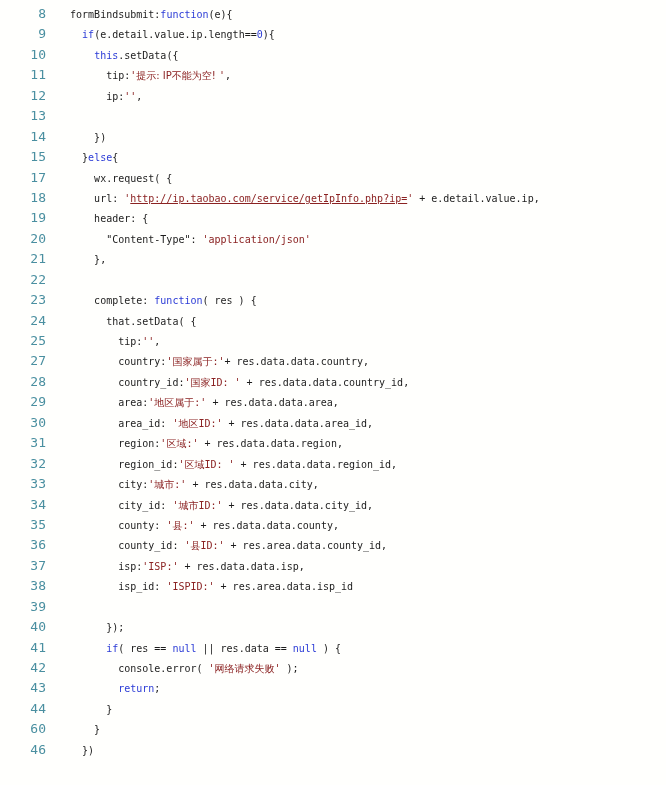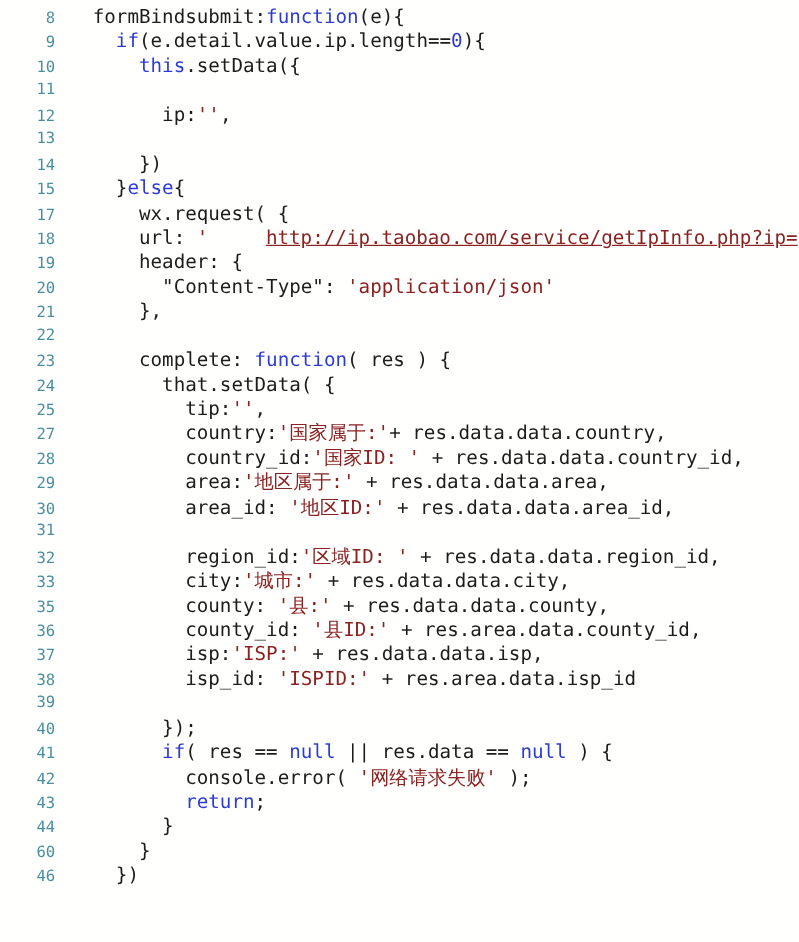--- a/index.html
+++ b/index.html
@@ -35,61 +35,62 @@
     text-align: right;
     padding-right: 0px;
     color: #4a8fa0;
     font-size: 13px;
     font-family: "DejaVu Sans Mono", "Liberation Mono", monospace;
     user-select: none;
     letter-spacing: 0px;
   }
   .line-code {
     padding-left: 12px;
-    font-size: 16px;
+    font-size: 10px;
     color: #1c1c1c;
     font-family: "DejaVu Sans Mono", "Liberation Mono", monospace;
     white-space: pre;
     overflow: hidden;
   }
   .tok-plain   { color: #1c1c1c; }
   .tok-keyword { color: #2b3bd6; }
   .tok-string  { color: #8b2222; }
-  .tok-link    { color: #8b2222; text-decoration: underline; margin-left: 48px; }
+  .tok-link    { color: #8b2222; text-decoration: underline; }
   .tok-cjk     { font-family: "DejaVu Sans", "Liberation Sans", sans-serif; }
 </style>
 </head>
 <body>
 
 <div id="code-viewer">
   <div id="code-lines">
       <div class="code-line"><div class="gutter">8</div><div class="line-code"><span class="tok-plain">  formBindsubmit:</span><span class="tok-keyword">function</span><span class="tok-plain">(e){</span></div></div>
       <div class="code-line"><div class="gutter">9</div><div class="line-code"><span class="tok-plain">    </span><span class="tok-keyword">if</span><span class="tok-plain">(e.detail.value.ip.length==</span><span class="tok-keyword">0</span><span class="tok-plain">){</span></div></div>
       <div class="code-line"><div class="gutter">10</div><div class="line-code"><span class="tok-plain">      </span><span class="tok-keyword">this</span><span class="tok-plain">.setData({</span></div></div>
-      <div class="code-line"><div class="gutter">11</div></div>
+      <div class="code-line"><div class="gutter">11</div><div class="line-code"><span class="tok-plain">        tip:</span><span class="tok-string">'</span><span class="tok-string tok-cjk">提示: IP不能为空! </span><span class="tok-string">'</span><span class="tok-plain">,</span></div></div>
       <div class="code-line"><div class="gutter">12</div><div class="line-code"><span class="tok-plain">        ip:</span><span class="tok-string">''</span><span class="tok-plain">,</span></div></div>
       <div class="code-line"><div class="gutter">13</div><div class="line-code"><span class="tok-plain"></span></div></div>
       <div class="code-line"><div class="gutter">14</div><div class="line-code"><span class="tok-plain">      })</span></div></div>
       <div class="code-line"><div class="gutter">15</div><div class="line-code"><span class="tok-plain">    }</span><span class="tok-keyword">else</span><span class="tok-plain">{</span></div></div>
       <div class="code-line"><div class="gutter">17</div><div class="line-code"><span class="tok-plain">      wx.request( {</span></div></div>
       <div class="code-line"><div class="gutter">18</div><div class="line-code"><span class="tok-plain">      url: </span><span class="tok-string">'</span><span class="tok-link">http://ip.taobao.com/service/getIpInfo.php?ip=</span><span class="tok-string">'</span><span class="tok-plain"> + e.detail.value.ip,</span></div></div>
       <div class="code-line"><div class="gutter">19</div><div class="line-code"><span class="tok-plain">      header: {</span></div></div>
       <div class="code-line"><div class="gutter">20</div><div class="line-code"><span class="tok-plain">        "Content-Type": </span><span class="tok-string">'application/json'</span></div></div>
       <div class="code-line"><div class="gutter">21</div><div class="line-code"><span class="tok-plain">      },</span></div></div>
       <div class="code-line"><div class="gutter">22</div><div class="line-code"><span class="tok-plain"></span></div></div>
       <div class="code-line"><div class="gutter">23</div><div class="line-code"><span class="tok-plain">      complete: </span><span class="tok-keyword">function</span><span class="tok-plain">( res ) {</span></div></div>
       <div class="code-line"><div class="gutter">24</div><div class="line-code"><span class="tok-plain">        that.setData( {</span></div></div>
       <div class="code-line"><div class="gutter">25</div><div class="line-code"><span class="tok-plain">          tip:</span><span class="tok-string">''</span><span class="tok-plain">,</span></div></div>
       <div class="code-line"><div class="gutter">27</div><div class="line-code"><span class="tok-plain">          country:</span><span class="tok-string">'</span><span class="tok-string tok-cjk">国家属于</span><span class="tok-string">:'</span><span class="tok-plain">+ res.data.data.country,</span></div></div>
       <div class="code-line"><div class="gutter">28</div><div class="line-code"><span class="tok-plain">          country_id:</span><span class="tok-string">'</span><span class="tok-string tok-cjk">国家</span><span class="tok-string">ID: '</span><span class="tok-plain"> + res.data.data.country_id,</span></div></div>
       <div class="code-line"><div class="gutter">29</div><div class="line-code"><span class="tok-plain">          area:</span><span class="tok-string">'</span><span class="tok-string tok-cjk">地区属于</span><span class="tok-string">:'</span><span class="tok-plain"> + res.data.data.area,</span></div></div>
       <div class="code-line"><div class="gutter">30</div><div class="line-code"><span class="tok-plain">          area_id: </span><span class="tok-string">'</span><span class="tok-string tok-cjk">地区</span><span class="tok-string">ID:'</span><span class="tok-plain"> + res.data.data.area_id,</span></div></div>
-      <div class="code-line"><div class="gutter">31</div></div>
+      <div class="code-line"><div class="gutter">31</div><div class="line-code"><span class="tok-plain">          region:</span><span class="tok-string">'</span><span class="tok-string tok-cjk">区域</span><span class="tok-string">:'</span><span class="tok-plain"> + res.data.data.region,</span></div></div>
       <div class="code-line"><div class="gutter">32</div><div class="line-code"><span class="tok-plain">          region_id:</span><span class="tok-string">'</span><span class="tok-string tok-cjk">区域</span><span class="tok-string">ID: '</span><span class="tok-plain"> + res.data.data.region_id,</span></div></div>
       <div class="code-line"><div class="gutter">33</div><div class="line-code"><span class="tok-plain">          city:</span><span class="tok-string">'</span><span class="tok-string tok-cjk">城市</span><span class="tok-string">:'</span><span class="tok-plain"> + res.data.data.city,</span></div></div>
+      <div class="code-line"><div class="gutter">34</div><div class="line-code"><span class="tok-plain">          city_id: </span><span class="tok-string">'</span><span class="tok-string tok-cjk">城市</span><span class="tok-string">ID:'</span><span class="tok-plain"> + res.data.data.city_id,</span></div></div>
       <div class="code-line"><div class="gutter">35</div><div class="line-code"><span class="tok-plain">          county: </span><span class="tok-string">'</span><span class="tok-string tok-cjk">县</span><span class="tok-string">:'</span><span class="tok-plain"> + res.data.data.county,</span></div></div>
       <div class="code-line"><div class="gutter">36</div><div class="line-code"><span class="tok-plain">          county_id: </span><span class="tok-string">'</span><span class="tok-string tok-cjk">县</span><span class="tok-string">ID:'</span><span class="tok-plain"> + res.area.data.county_id,</span></div></div>
       <div class="code-line"><div class="gutter">37</div><div class="line-code"><span class="tok-plain">          isp:</span><span class="tok-string">'ISP:'</span><span class="tok-plain"> + res.data.data.isp,</span></div></div>
       <div class="code-line"><div class="gutter">38</div><div class="line-code"><span class="tok-plain">          isp_id: </span><span class="tok-string">'ISPID:'</span><span class="tok-plain"> + res.area.data.isp_id</span></div></div>
       <div class="code-line"><div class="gutter">39</div><div class="line-code"><span class="tok-plain"></span></div></div>
       <div class="code-line"><div class="gutter">40</div><div class="line-code"><span class="tok-plain">        });</span></div></div>
       <div class="code-line"><div class="gutter">41</div><div class="line-code"><span class="tok-plain">        </span><span class="tok-keyword">if</span><span class="tok-plain">( res == </span><span class="tok-keyword">null</span><span class="tok-plain"> || res.data == </span><span class="tok-keyword">null</span><span class="tok-plain"> ) {</span></div></div>
       <div class="code-line"><div class="gutter">42</div><div class="line-code"><span class="tok-plain">          console.error( </span><span class="tok-string">'</span><span class="tok-string tok-cjk">网络请求失败</span><span class="tok-string">'</span><span class="tok-plain"> );</span></div></div>
       <div class="code-line"><div class="gutter">43</div><div class="line-code"><span class="tok-plain">          </span><span class="tok-keyword">return</span><span class="tok-plain">;</span></div></div>
       <div class="code-line"><div class="gutter">44</div><div class="line-code"><span class="tok-plain">        }</span></div></div>

